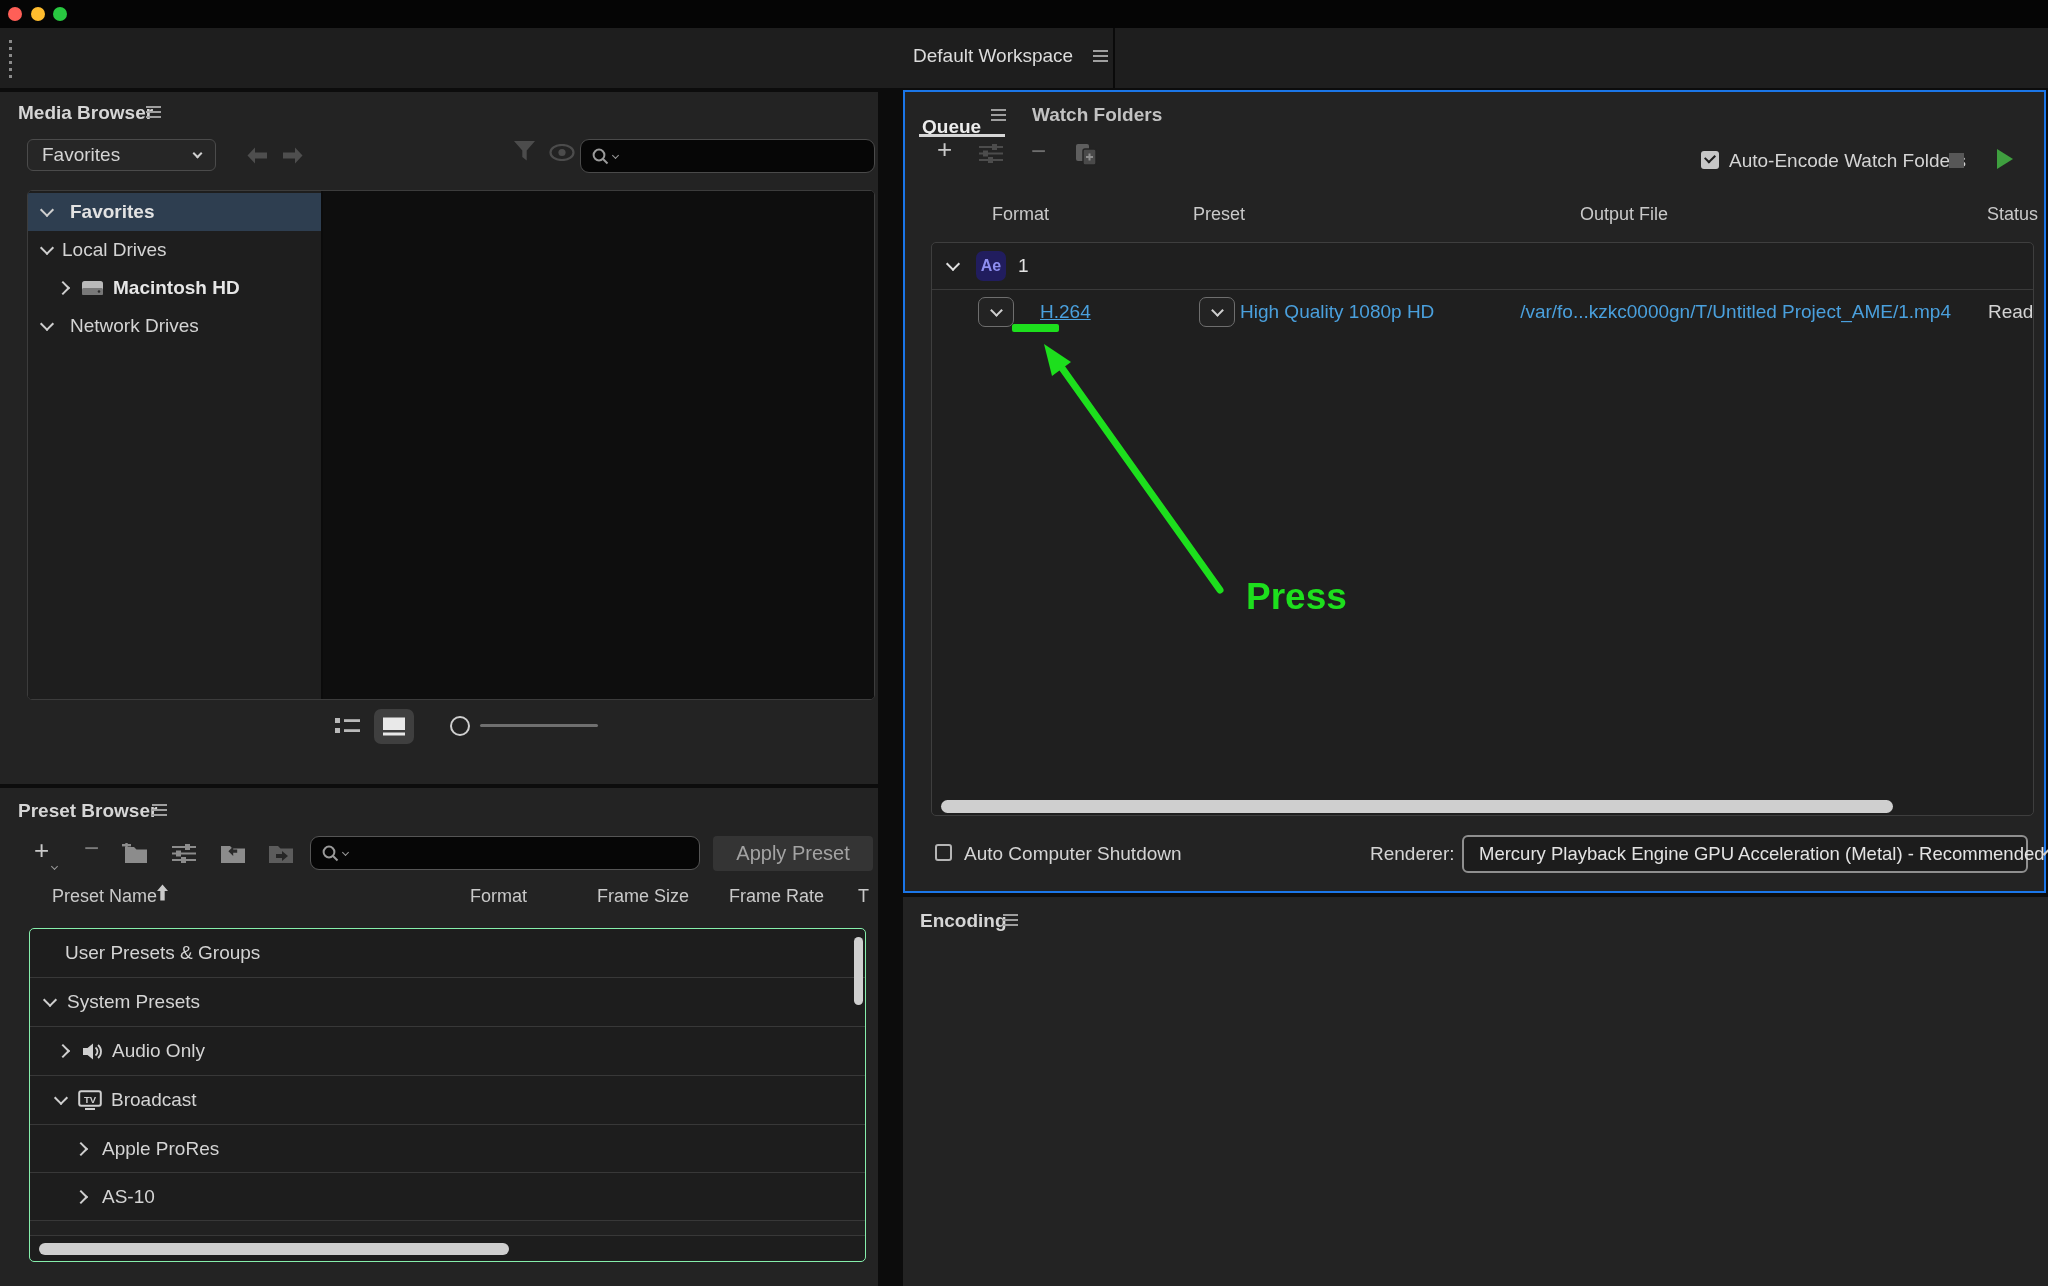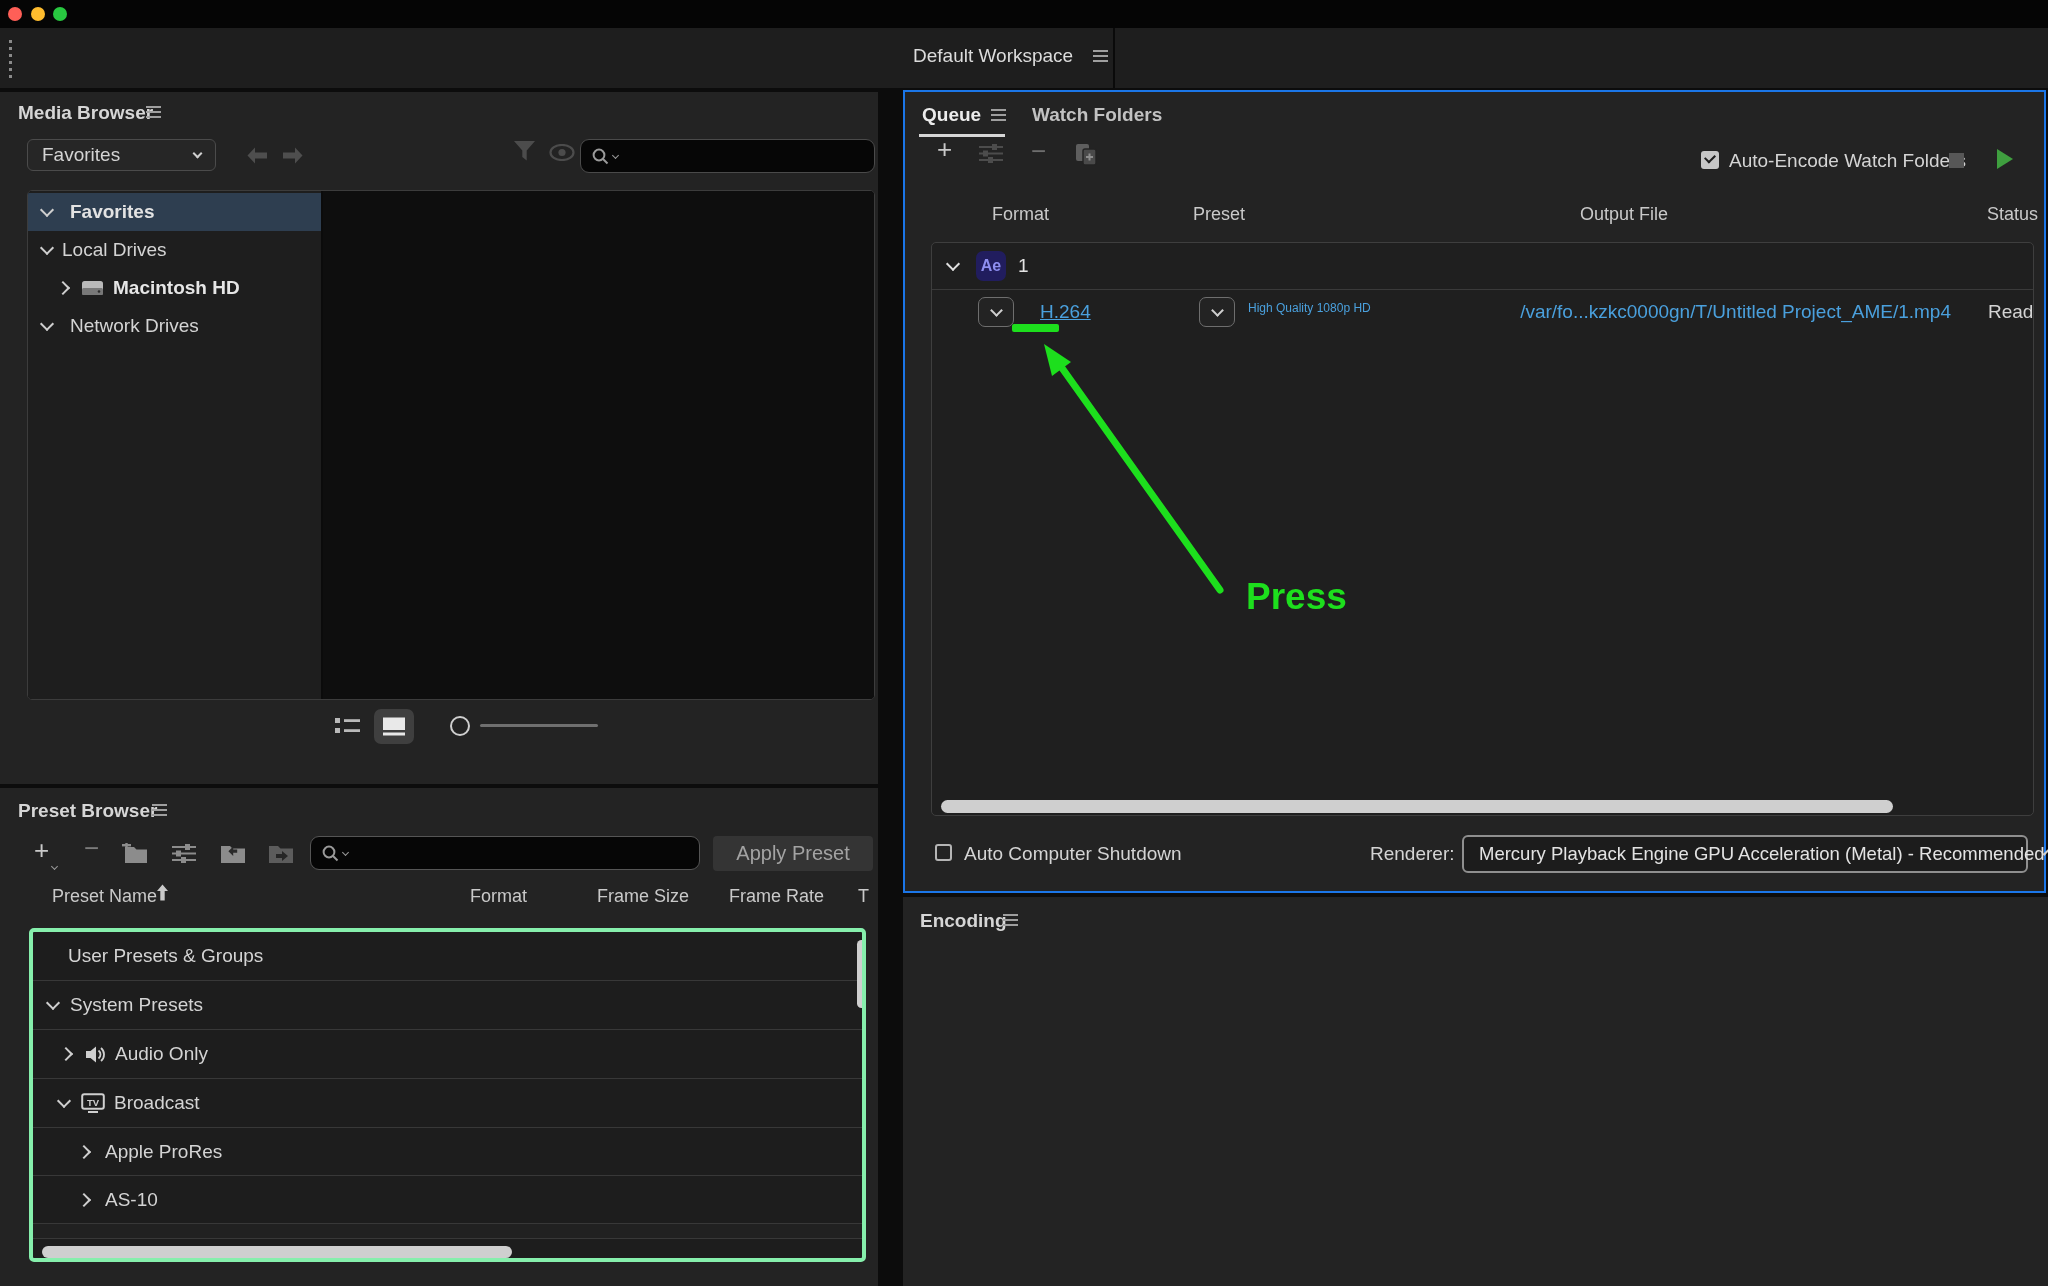--- a/index.html
+++ b/index.html
@@ -194,21 +194,21 @@
 
     <span class="colhdr" style="left:52px;top:98px">Preset Name</span>
     <svg class="abs" width="13" height="17" style="left:156px;top:96px">
         <path d="M6.5 0.5 L12 7 H8.7 V16.5 H4.3 V7 H1 Z" fill="#c9c9c9"></path>
       </svg>
     <span class="colhdr" style="left:470px;top:98px">Format</span>
     <span class="colhdr" style="left:597px;top:98px">Frame Size</span>
     <span class="colhdr" style="left:729px;top:98px">Frame Rate</span>
     <span class="colhdr" style="left:858px;top:98px">T</span>
 
-    <div class="abs" style="left:29px;top:140px;width:837px;height:334px;border:4px solid #86efac;border-radius:5px;background:#1d1d1d;overflow:hidden">
+    <div class="abs" style="left:29px;top:140px;width:837px;height:334px;border:1px solid #86efac;border-radius:5px;background:#1d1d1d;overflow:hidden">
       <div class="abs" style="left:0;top:0;width:100%;height:49px;border-bottom:1px solid #383838;display:flex;align-items:center;cursor:pointer">
         <span class="txt" style="margin-left:35px">User Presets &amp; Groups</span>
       </div>
       <div class="abs" style="left:0;top:49px;width:100%;height:49px;border-bottom:1px solid #383838;display:flex;align-items:center;cursor:pointer">
         <span class="chev" style="margin:-4px 0 0 15px"></span>
         <span class="txt" style="margin-left:12px">System Presets</span>
       </div>
       <div class="abs" style="left:0;top:98px;width:100%;height:49px;border-bottom:1px solid #383838;display:flex;align-items:center;cursor:pointer">
         <span class="chev right" style="margin-left:28px"></span>
         <svg width="21" height="19" style="margin-left:14px">
@@ -236,21 +236,21 @@
         <span class="txt" style="margin-left:16px">AS-10</span>
       </div>
       <div class="abs" style="left:0;top:292px;width:100%;height:15px;border-bottom:1px solid #383838;background:#212121"></div>
       <div class="scrollthumb" style="left:9px;top:314px;width:470px;height:12px"></div>
       <div class="scrollthumb" style="left:824px;top:8px;width:9px;height:68px"></div>
     </div>
   </div>
 
   <div class="panel" style="left:903px;top:90px;width:1143px;height:803px;border:2px solid #1b76e8">
 
-    <span class="ptitle abs" style="left:17px;top:12px;color:#ececec;cursor:pointer">Queue</span>
+    <span class="ptitle abs" style="left:17px;top:24px;color:#ececec;cursor:pointer">Queue</span>
     <span class="ham abs" style="left:86px;top:17px"></span>
     <div class="abs" style="left:14px;top:42px;width:86px;height:2.6px;background:#d6d6d6"></div>
     <span class="ptitle abs" style="left:127px;top:12px;color:#c2c2c2;font-weight:700;cursor:pointer">Watch Folders</span>
 
     <span class="toolicon" style="left:32px;top:47px">
         <span class="plus">+</span>
       </span>
     <span class="toolicon dim-ic" style="left:74px;top:52px">
       <svg width="24" height="19">
           <g stroke="#6e6e6e" stroke-width="2">
@@ -296,21 +296,21 @@
       <div class="sep" style="left:0;top:46px;width:100%;height:1px"></div>
 
       <div class="abs" style="left:0;top:47px;width:100%;height:46px">
         <div class="ddbtn" style="left:46px;top:7px">
             <span class="chev"></span>
           </div>
         <span class="link abs" style="left:108px;top:11px;font-size:19px">H.264</span>
         <div class="ddbtn" style="left:267px;top:7px">
             <span class="chev"></span>
           </div>
-        <span class="link abs" style="left:316px;top:11px;font-size:12px;text-decoration:none">High Quality 1080p HD</span>
+        <span class="link abs" style="left:308px;top:11px;font-size:19px;text-decoration:none">High Quality 1080p HD</span>
         <span class="abs" style="right:82px;top:11px;font-size:19px;color:#4aa0dd;cursor:pointer;white-space:nowrap">/var/fo...kzkc0000gn/T/Untitled Project_AME/1.mp4</span>
         <span class="txt abs" style="left:1056px;top:11px;white-space:nowrap">Ready</span>
       </div>
 
       <div class="scrollthumb" style="left:9px;top:557px;width:952px;height:13px"></div>
     </div>
 
     <div class="checkbox unchecked" style="left:30px;top:752px;width:17px;height:17px"></div>
     <span class="txt abs" style="left:59px;top:751px">Auto Computer Shutdown</span>
     <span class="txt abs" style="left:465px;top:751px;width:84px;text-align:right">Renderer:</span>

